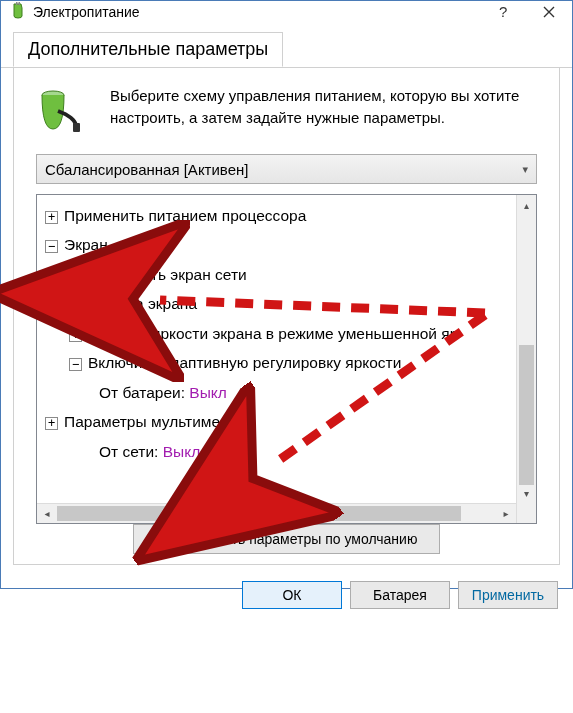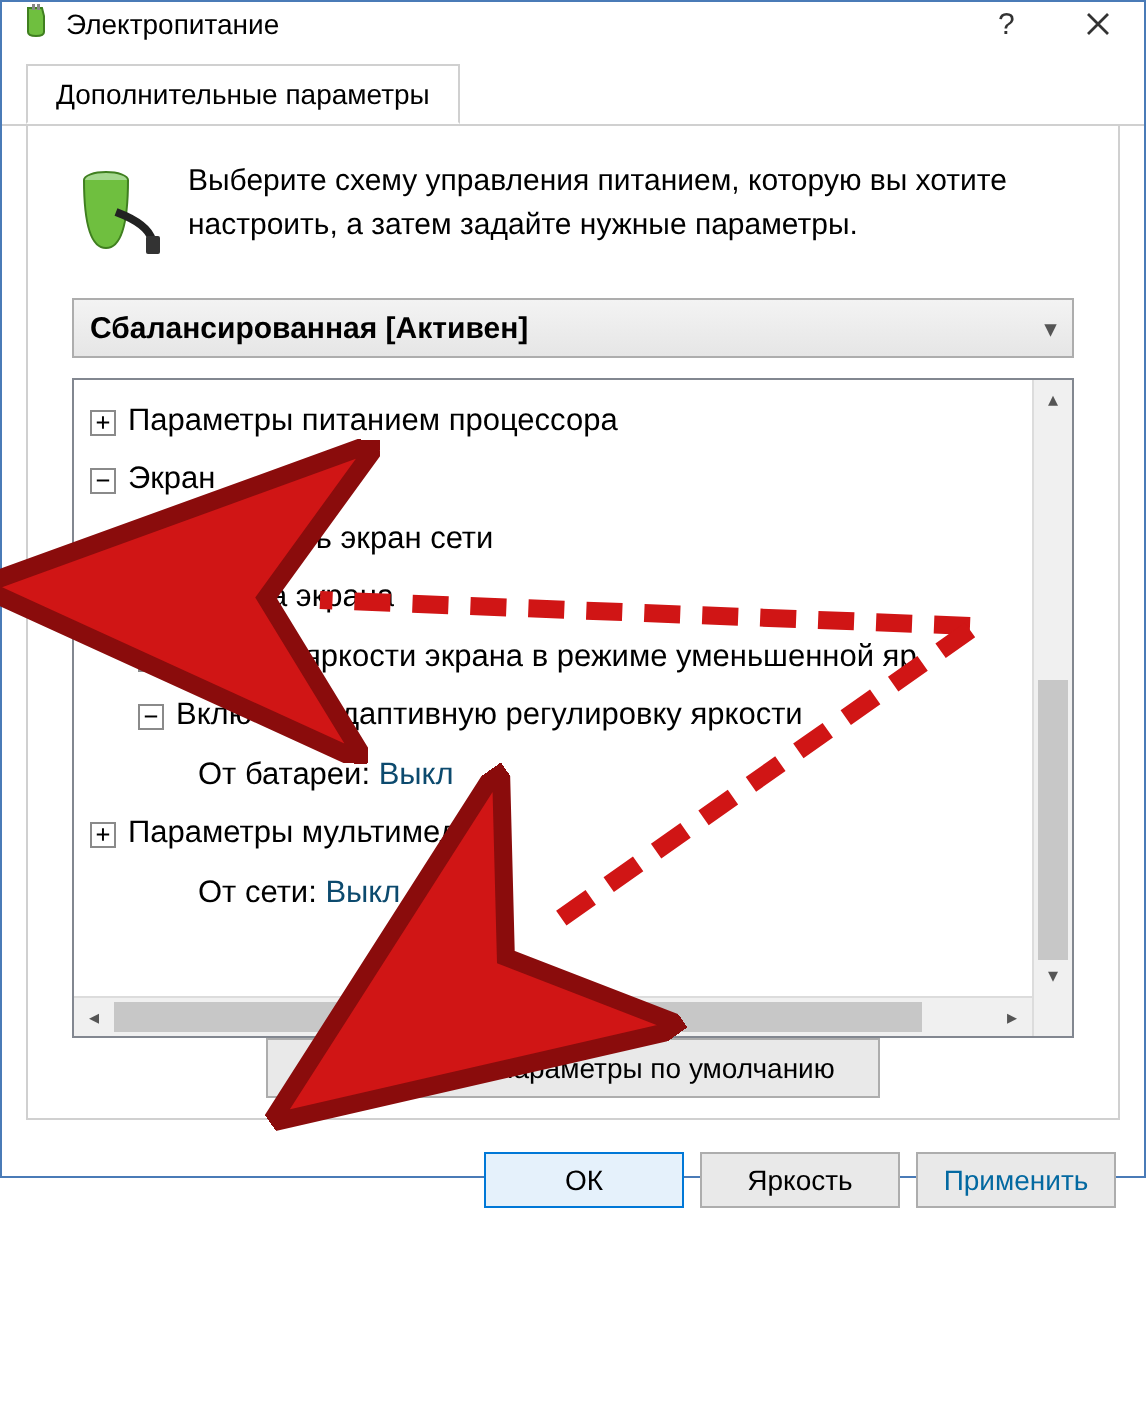--- a/index.html
+++ b/index.html
@@ -13,41 +13,41 @@
     height: 713px;
     overflow: hidden;
     position: relative;
   }
   .window { width: 573px; height: 589px; border: 1px solid #4a7bb7; background: #fff; display: flex; flex-direction: column; }
   .titlebar { height: 35px; display: flex; align-items: center; padding: 0 0 0 8px; background: #fff; }
   .titlebar .title { flex: 1; font-size: 14px; padding-left: 6px; }
   .titlebar .right { display: flex; align-items: stretch; height: 100%; }
   .titlebar .btn { width: 46px; display: flex; align-items: center; justify-content: center; }
   .tabstrip { display: flex; padding: 10px 12px 0 12px; border-bottom: 1px solid #d0d0d0; margin-bottom: -1px; }
-  .tab { padding: 6px 14px; border: 1px solid #d0d0d0; border-bottom-color: #fff; background: #fff; font-size: 14px; position: relative; z-index: 2; }
+  .tab { padding: 6px 14px; border: 1px solid #d0d0d0; border-bottom-color: #fff; background: #fff; font-size: 18px; position: relative; z-index: 2; }
   .content { flex: 1; padding: 18px 22px 10px 22px; border: 1px solid #d0d0d0; margin: 0 12px 8px 12px; border-top: none; display: flex; flex-direction: column; }
-  .intro { display: flex; gap: 14px; margin-bottom: 16px; }
+  .intro { display: flex; gap: 30px; margin-bottom: 16px; }
   .intro-text { font-size: 15px; line-height: 1.45; }
-  .combo { width: 100%; height: 30px; border: 1px solid #adadad; background: linear-gradient(#f3f3f3,#e6e6e6); display: flex; align-items: center; padding: 0 8px; justify-content: space-between; margin-bottom: 10px; font-size: 15px; font-weight: bold; }
+  .combo { width: 100%; height: 30px; border: 1px solid #adadad; background: linear-gradient(#f3f3f3,#e6e6e6); display: flex; align-items: center; padding: 0 8px; justify-content: space-between; margin-bottom: 10px; font-size: 15px; }
   .combo .chev { font-size: 11px; color: #555; }
   .tree-wrap { border: 1px solid #828790; height: 330px; display: flex; position: relative; background: #fff; }
   .tree { flex: 1; overflow: hidden; padding: 6px 0 0 4px; font-size: 15.5px; line-height: 1.9; }
   .node { white-space: nowrap; }
   .l0 { padding-left: 4px; }
   .l1 { padding-left: 28px; }
   .l2 { padding-left: 58px; }
   .expander { display: inline-block; width: 13px; height: 13px; border: 1px solid #8a8a8a; text-align: center; line-height: 11px; font-size: 12px; margin-right: 6px; vertical-align: 0; background: #fff; font-family: monospace; }
   .vscroll { width: 20px; background: #f0f0f0; border-left: 1px solid #dcdcdc; position: relative; }
   .vscroll .up, .vscroll .down { height: 20px; display:flex; align-items:center; justify-content:center; font-size:10px; color:#555; }
   .vscroll .thumb { position: absolute; left: 2px; right: 2px; top: 150px; height: 140px; background: #c7c7c7; }
   .hscroll { height: 20px; background: #f0f0f0; border-top: 1px solid #dcdcdc; display:flex; position: absolute; bottom:0; left:0; right:20px; }
   .hscroll .l, .hscroll .r { width:20px; display:flex; align-items:center; justify-content:center; font-size:10px; color:#555; }
   .hscroll .track { flex:1; position:relative; }
   .hscroll .thumb { position:absolute; top:2px; bottom:2px; left:0; width:92%; background:#c7c7c7; }
-  .link { color: #0c4a6e; }
+  .link { color: #a21caf; }
   .restore-row { display:flex; justify-content:center; }
   .restore-btn { padding: 6px 22px; border: 1px solid #adadad; background: #e9e9e9; font-size: 14px; }
   .footer { display: flex; justify-content: flex-end; gap: 8px; padding: 8px 14px 14px 0; }
   .footer button { width: 100px; height: 28px; border: 1px solid #adadad; background: #e9e9e9; font-family: inherit; font-size: 14px; }
   .footer button.primary { border: 1px solid #0078d7; background: #e5f1fb; }
   .footer button.disabled { color: #0369a1; }
   .arrow-overlay { position: absolute; pointer-events: none; }
 </style>
 </head>
 <body>
@@ -93,21 +93,21 @@
       <div class="intro-text">Выберите схему управления питанием, которую вы хотите настроить, а затем задайте нужные параметры.</div>
     </div>
 
     <div class="combo">
       <span>Сбалансированная [Активен]</span>
       <span class="chev">▾</span>
     </div>
 
     <div class="tree-wrap">
       <div class="tree">
-        <div class="node l0"><span class="expander">+</span><span>Параметры питанием процессора</span></div>
+        <div class="node l0"><span class="expander">+</span><span>Применить питанием процессора</span></div>
         <div class="node l0"><span class="expander">−</span><span>Экран</span></div>
         <div class="node l1"><span class="expander">+</span><span>Отключать экран сети</span></div>
         <div class="node l1"><span class="expander">+</span><span>Отмена экрана</span></div>
         <div class="node l1"><span class="expander">+</span><span>Уровень яркости экрана в режиме уменьшенной яр</span></div>
         <div class="node l1"><span class="expander">−</span><span>Включить адаптивную регулировку яркости</span></div>
         <div class="node l2"><span>От батареи: </span><span class="link">Выкл</span></div>
         <div class="node l0"><span class="expander">+</span><span>Параметры мультимедиа</span></div>
         <div class="node l2"><span>От сети: </span><span class="link">Выкл</span></div>
       </div>
       <div class="vscroll">
@@ -124,21 +124,21 @@
       </div>
     </div>
 
     <div class="restore-row">
       <div class="restore-btn">Восстановить параметры по умолчанию</div>
     </div>
   </div>
 
   <div class="footer">
     <button class="primary">ОК</button>
-    <button>Яркость</button>
+    <button>Батарея</button>
     <button class="disabled">Применить</button>
   </div>
 </div>
 
 <svg class="arrow-overlay" style="left:0;top:0" width="573" height="713">
   <defs>
     <marker id="ah" markerWidth="22" markerHeight="18" refX="3" refY="9" orient="auto">
       <path d="M0 0 L22 9 L0 18 L6 9 Z" fill="#d01515" stroke="#8a0c0c" stroke-width="1"></path>
     </marker>
   </defs>

